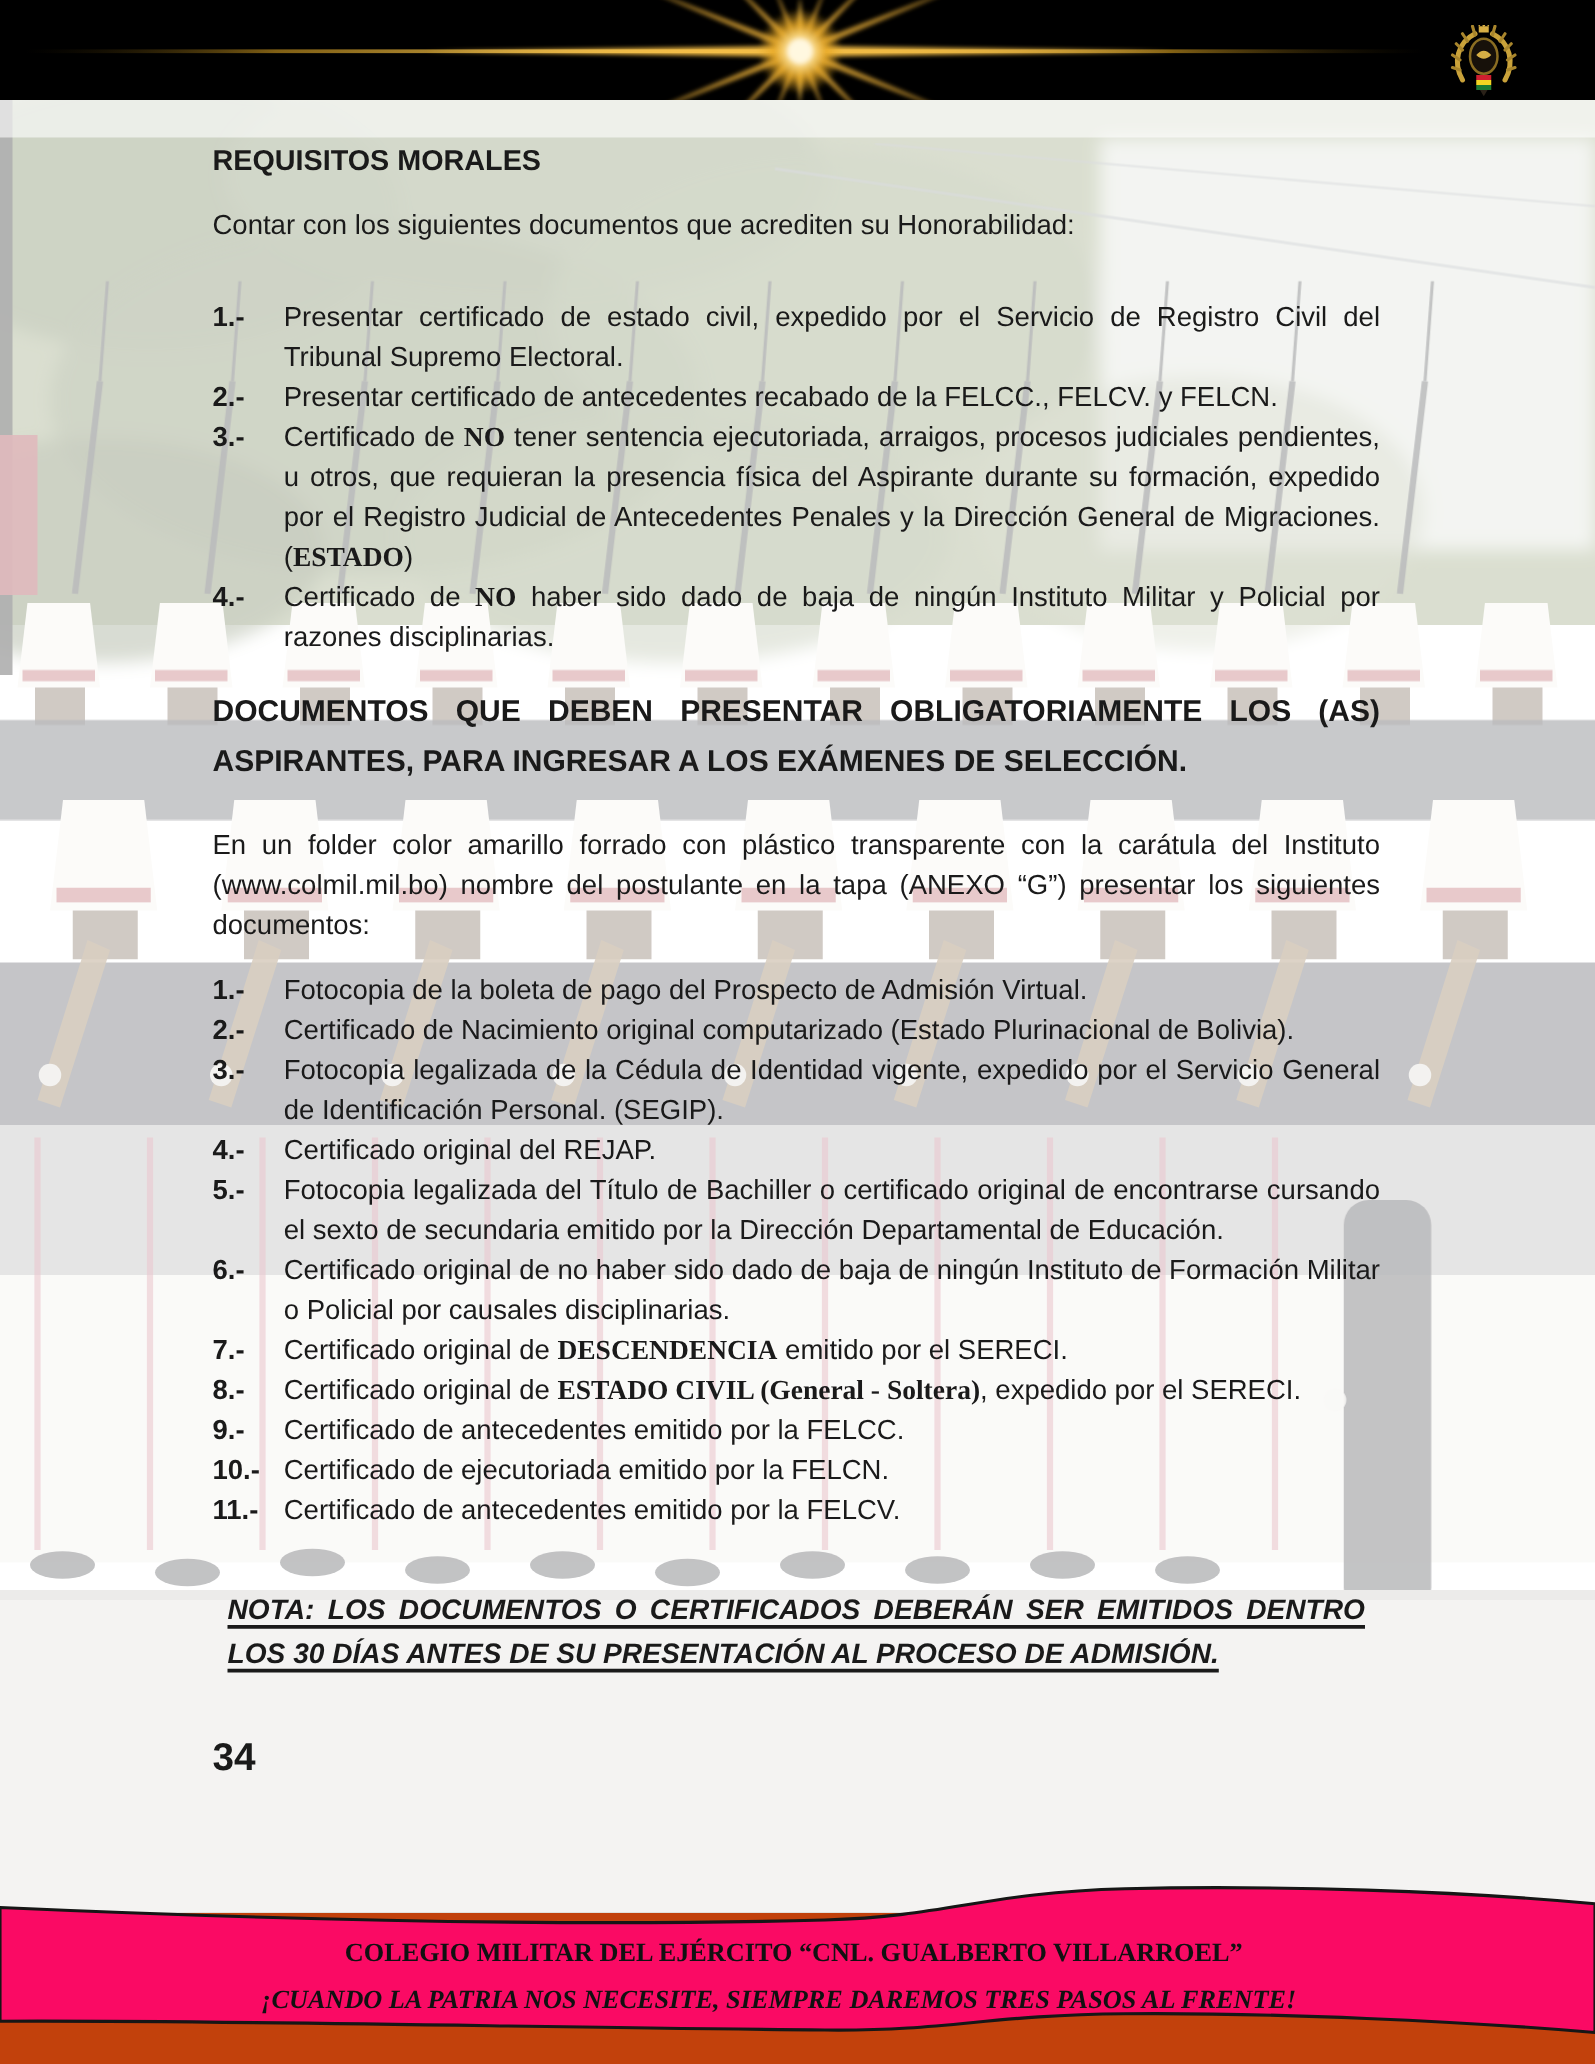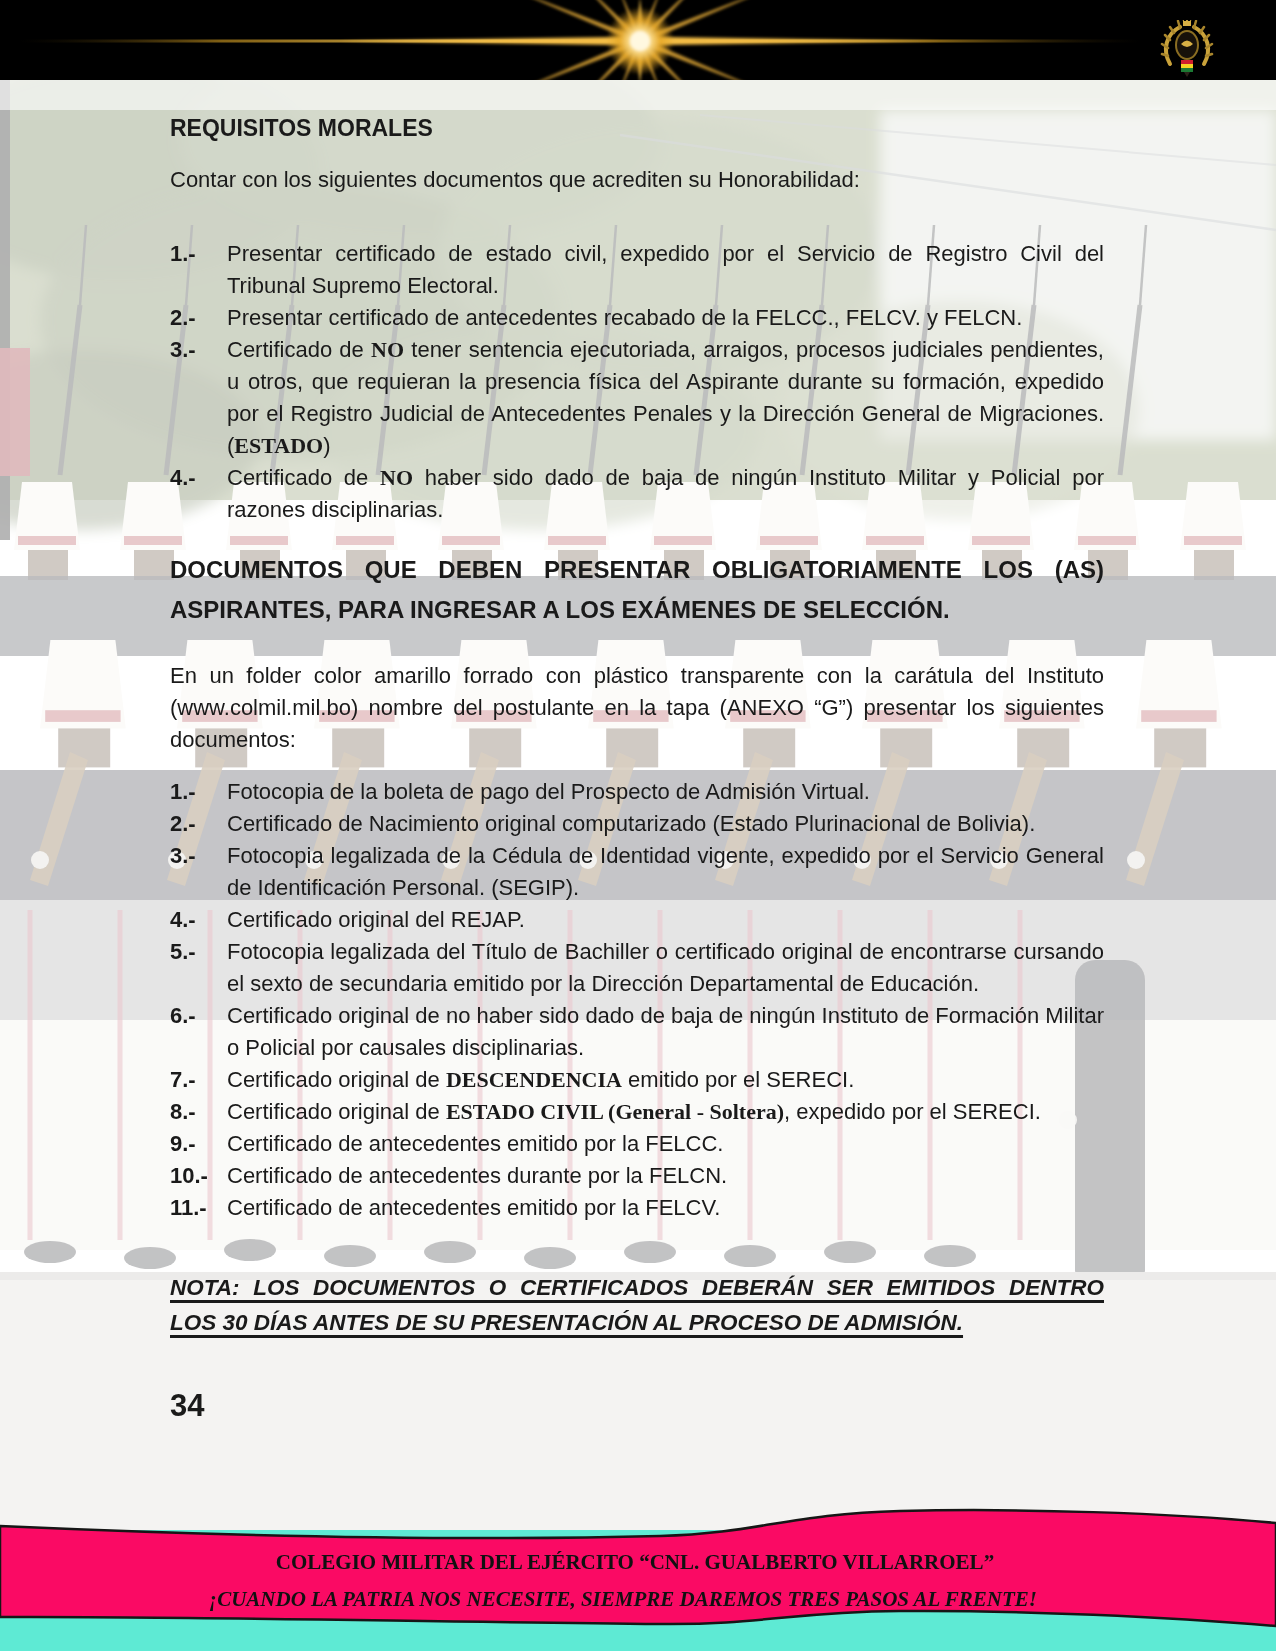--- a/index.html
+++ b/index.html
@@ -1,16 +1,16 @@
 <!DOCTYPE html>
 <html><head>
 <meta charset="utf-8">
 <style>
   html,body{margin:0;padding:0;background:#fff;}
-  .page{position:relative;width:1276px;height:1651px;background:#5eead4;overflow:hidden;
+  .page{position:relative;width:1276px;height:1651px;background:#c2410c;overflow:hidden;
         font-family:"Liberation Sans",sans-serif;color:#1a1a1a;}
 
   
   .topbar{position:absolute;top:0;left:0;width:1276px;height:80px;background:#000;}
   .topbar svg.flare{position:absolute;top:0;left:0;}
   .emblem{position:absolute;top:20px;right:62px;width:54px;height:58px;}
 
   
   .photo{position:absolute;top:80px;left:0;width:1276px;height:1450px;}
 
@@ -20,21 +20,21 @@
   .sec-title{font-weight:bold;font-size:23px;margin:0 0 20px;}
   .intro{margin:0 0 42px;}
   .doc-list{line-height:32px;}
   .li-row{display:flex;}
   .li-num{flex:0 0 57px;font-weight:bold;}
   .li-text{flex:1;text-align:justify;}
   .b{font-weight:bold;font-family:Liberation Serif, serif;}
   .h2{font-weight:bold;font-size:24px;line-height:40px;margin:24px 0 0;}
   .jlast{text-align:justify;text-align-last:justify;}
   .para{margin:30px 0 20px;text-align:justify;}
-  .note{margin:46px 0 0;font-weight:bold;font-style:italic;font-size:22.5px;line-height:35px;}
+  .note{margin:46px 12px 0;font-weight:bold;font-style:italic;font-size:22.5px;line-height:35px;}
   .nline{text-decoration:underline;text-decoration-thickness:2.5px;text-underline-offset:5px;}
   .pagenum{margin-top:50px;text-align:left;padding-right:152px;font-size:31px;font-weight:bold;}
 
   
   .banner{position:absolute;top:1498px;left:0;width:1276px;height:153px;}
   .banner svg{display:block;position:absolute;top:0;left:0;}
   .banner-text{position:absolute;top:46px;left:0;right:30px;text-align:center;
                font-family:"Liberation Serif",serif;color:#111;}
   .bt1{font-size:21px;font-weight:bold;line-height:37px;padding-left:24px;}
   .bt2{font-size:21px;font-weight:bold;font-style:italic;line-height:37px;}
@@ -301,21 +301,21 @@
         <div class="li-row">
           <span class="li-num">8.-</span>
           <span class="li-text"><span>Certificado original de </span><span class="b">ESTADO CIVIL (General - Soltera)</span><span>, expedido por el SERECI.</span></span>
         </div>
         <div class="li-row">
           <span class="li-num">9.-</span>
           <span class="li-text"><span>Certificado de antecedentes emitido por la FELCC.</span></span>
         </div>
         <div class="li-row">
           <span class="li-num">10.-</span>
-          <span class="li-text"><span>Certificado de antecedentes durante por la FELCN.</span></span>
+          <span class="li-text"><span>Certificado de ejecutoriada emitido por la FELCN.</span></span>
         </div>
         <div class="li-row">
           <span class="li-num">11.-</span>
           <span class="li-text"><span>Certificado de antecedentes emitido por la FELCV.</span></span>
         </div>
       </div>
 
     <div class="note">
       <div class="nline jlast">NOTA: LOS DOCUMENTOS O CERTIFICADOS DEBERÁN SER EMITIDOS DENTRO</div>
       <div class="nline">LOS 30 DÍAS ANTES DE SU PRESENTACIÓN AL PROCESO DE ADMISIÓN.</div>

